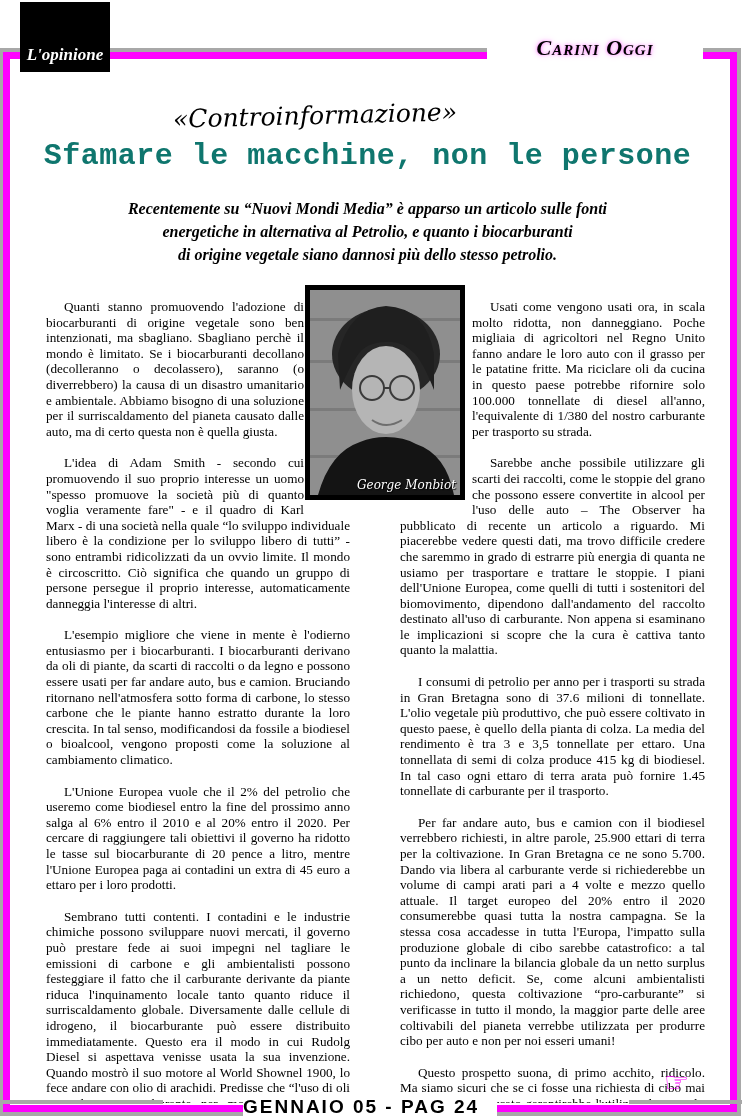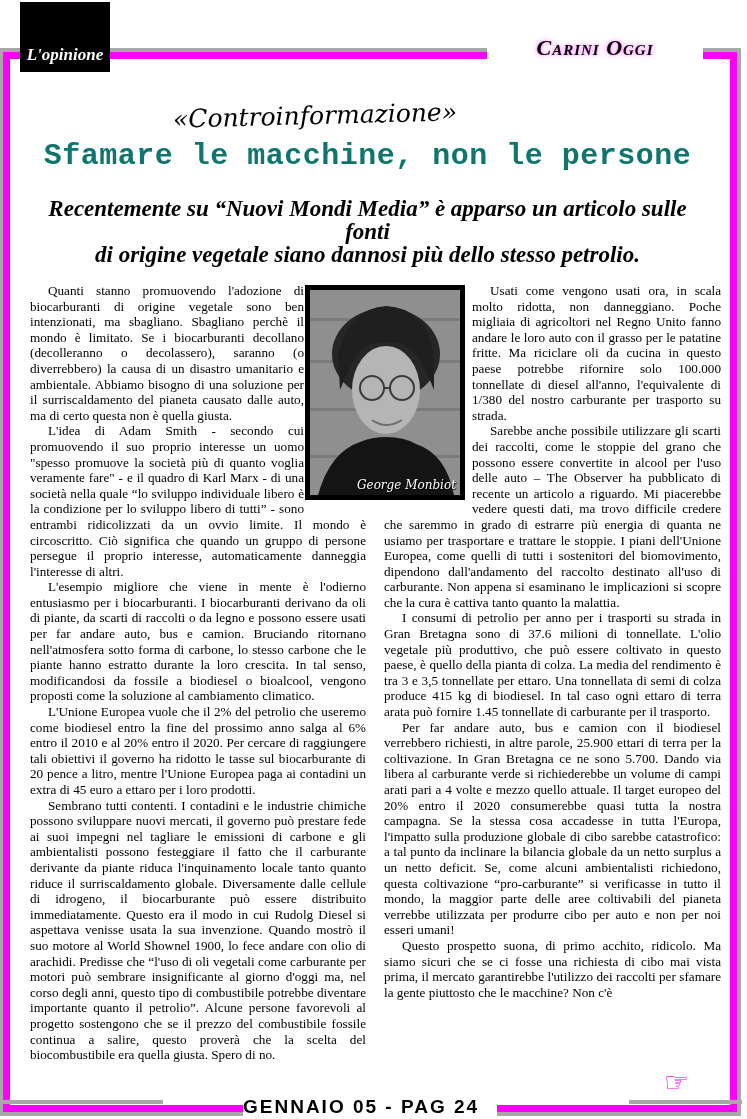--- a/index.html
+++ b/index.html
@@ -34,39 +34,39 @@
     font-size:25px; transform:rotate(-1.5deg); color:#000;
   }
   .title {
     position:absolute; left:15px; top:139px; width:705px; z-index:2;
     text-align:center; font-family:Liberation Mono, monospace; font-weight:bold;
     font-size:30px; color:#0f766e; letter-spacing:0.5px;
   }
   .subtitle {
     position:absolute; left:40px; top:197px; width:655px; z-index:2;
     text-align:center; font-family:"Liberation Serif", serif; font-weight:bold;
-    font-style:italic; font-size:23px; line-height:23px; color:#000;
+    font-style:italic; font-size:16px; line-height:23px; color:#000;
   }
   .photo {
     position:absolute; left:305px; top:285px; width:150px; height:205px;
     border:5px solid #000; background:#8f8f8f; z-index:3;
   }
   .photo svg { display:block; }
   .photo-caption {
     position:absolute; right:4px; bottom:3px; color:#fff; font-style:italic;
     font-size:12px; font-family:"DejaVu Serif", serif; text-shadow:1px 1px 1px #000;
     white-space:nowrap;
   }
   .col {
     position:absolute; top:283px; z-index:2; font-size:13.2px; line-height:15.6px;
     text-align:justify; height:820px; overflow:hidden;
   }
   .col-left  { left:30px;  width:336px; }
   .col-right { left:384px; width:337px; }
-  .col p { margin:0; text-indent:18px; }
+  .col p { margin:16px; text-indent:18px; }
   .spacer-right { float:right; width:62px; height:222px; }
   .spacer-left  { float:left;  width:88px; height:222px; }
   .manicule {
     position:absolute; left:664px; top:1066px; z-index:6;
     font-size:28px; color:#ff00ff; font-family:"DejaVu Sans", sans-serif;
   }
   .footer-patch {
     position:absolute; left:243px; top:1094px; width:254px; height:25px;
     background:#fff; z-index:6; display:flex; align-items:center; justify-content:flex-start;
   }
@@ -88,20 +88,21 @@
 </div>
 
 <div class="masthead">Carini Oggi</div>
 
 <div class="rubric">«Controinformazione»</div>
 
 <div class="title">Sfamare le macchine, non le persone</div>
 
 <div class="subtitle">
   <div>Recentemente su “Nuovi Mondi Media” è apparso un  articolo sulle fonti</div>
+  <div>energetiche in alternativa al Petrolio, e quanto i biocarburanti</div>
   <div>di origine vegetale siano dannosi più dello stesso petrolio.</div>
 </div>
 
 <div class="photo">
   <svg width="150" height="205" viewBox="0 0 150 205">
     <rect width="150" height="205" fill="#8f8f8f"></rect>
     <rect x="0" y="28" width="150" height="3" fill="#7b7b7b"></rect>
     <rect x="0" y="70" width="150" height="3" fill="#7b7b7b"></rect>
     <rect x="0" y="118" width="150" height="3" fill="#7b7b7b"></rect>
     <rect x="0" y="165" width="150" height="3" fill="#7b7b7b"></rect>

